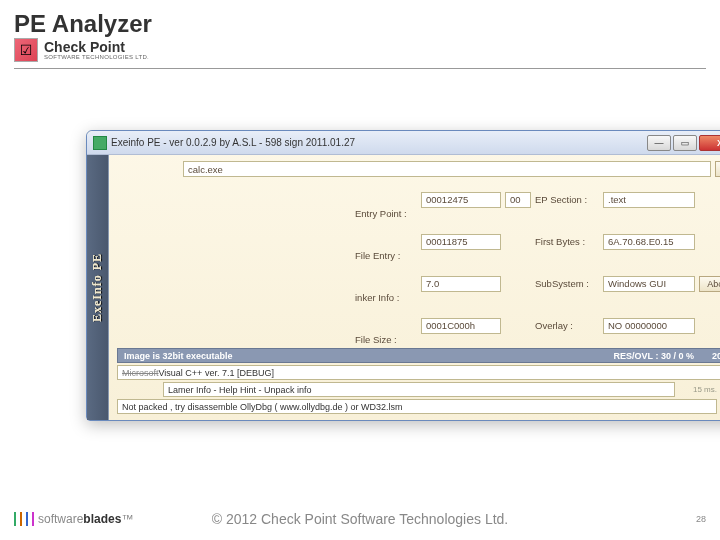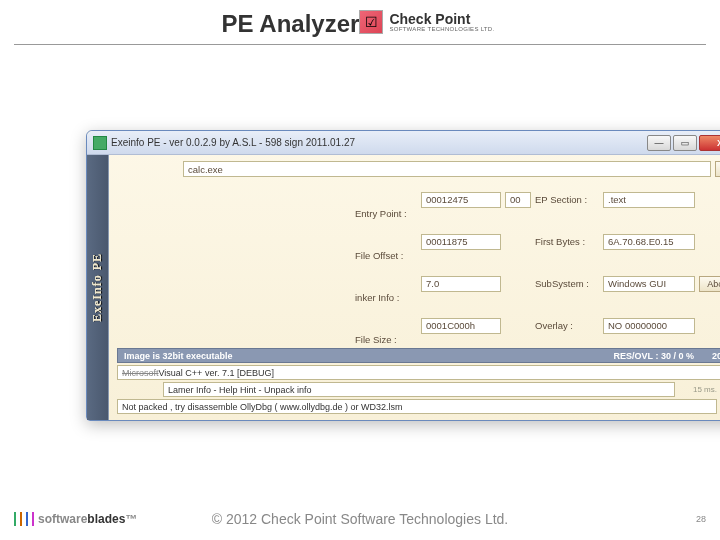--- a/index.html
+++ b/index.html
@@ -1,17 +1,17 @@
 <!DOCTYPE html>
 <html><head>
 <meta charset="utf-8">
 <style>
   * { box-sizing: border-box; margin: 0; padding: 0; }
   body { width: 720px; height: 540px; background: #fff; font-family: Arial, sans-serif; position: relative; overflow: hidden; }
-  .slide-header { display: flex; justify-content: center; align-items: start; padding: 10px 18px 0 14px; }
+  .slide-header { display: flex; justify-content: flex-end; align-items: start; padding: 10px 18px 0 14px; flex-direction: column; }
   .title { font-size: 24px; color: #333; font-weight: bold; }
   .logo-cp { display: flex; align-items: center; gap: 6px; }
   .logo-sq { width: 24px; height: 24px; background: linear-gradient(135deg,#e67,#d45); border: 1px solid #aaa; display:flex; align-items:center; justify-content:center; font-size:14px; }
   .logo-txt { font-size: 14px; font-weight: bold; color: #333; line-height: 1; }
   .logo-sub { font-size: 6px; color: #666; letter-spacing: 0.3px; }
   .hr { border-top: 1px solid #999; margin: 6px 14px 0 14px; }
   .win { position: absolute; left: 86px; top: 130px; width: 660px; background: linear-gradient(#fdf8e8,#f8f0d8); border: 1px solid #6a8abd; border-radius: 6px 6px 4px 4px; box-shadow: 0 4px 16px rgba(0,0,0,0.25); font-size: 10px; color: #333; }
   .titlebar { height: 24px; background: linear-gradient(#e8eef8,#cfdaed); border-radius: 6px 6px 0 0; display: flex; align-items: center; padding: 0 4px 0 6px; border-bottom: 1px solid #b0bdd4; }
   .tb-icon { width: 14px; height: 14px; background: #4a6; border: 1px solid #284; margin-right: 4px; }
   .tb-title { flex: 1; font-size: 10px; color: #333; }
@@ -32,21 +32,21 @@
   .field-tiny { width: 26px; }
   .btn-sq { width: 24px; height: 16px; background: linear-gradient(#fdfaf0,#ede4c8); border: 1px solid #b8a880; display:flex; align-items:center; justify-content:center; font-size:10px; }
   .btn-about { width: 40px; height: 16px; background: linear-gradient(#fdfaf0,#ede4c8); border: 1px solid #b8a880; font-size:9px; color:#5a4a3a; display:flex; align-items:center; justify-content:center; }
   .statusbar { background: #8a98b2; border: 1px solid #6a7892; height: 15px; display: flex; align-items: center; padding: 0 6px; font-size: 9px; font-weight: bold; color: #fff; margin-top: 2px; }
   .status-r { margin-left: auto; display:flex; gap: 18px; }
   .info-line { background: #fff; border: 1px solid #c0b890; height: 15px; display:flex; align-items:center; padding: 0 4px; font-size: 9px; margin-top: 2px; }
   .foot { position: absolute; bottom: 14px; left: 14px; right: 14px; display:flex; align-items:center; }
   .blades { display:flex; align-items:center; gap:4px; }
   .bar { width:2px; height:14px; }
   .b1{background:#3a6;} .b2{background:#c60;} .b3{background:#36c;} .b4{background:#c3c;}
-  .blades-txt{font-size:12px; color:#888;font-weight:bold;}
+  .blades-txt{font-size:12px; color:#888;}
   .blades-txt b{color:#333;}
   .copy { position:absolute; left:50%; transform:translateX(-50%); font-size:14px; color:#888; }
   .pagenum { margin-left:auto; font-size:9px; color:#888; }
   .clip { width:18px; height:24px; border:2px dotted #a89878; border-radius:3px; display:flex; align-items:center; justify-content:center; }
   .strike { text-decoration: line-through; color:#888; }
 </style>
 </head>
 <body>
 
 <div class="slide-header">
@@ -85,21 +85,21 @@
       <div class="row">
         <div class="lbl">Entry Point :</div>
         <div class="field field-short">00012475</div>
         <div class="field field-tiny">00</div>
         <div class="lbl2">EP Section :</div>
         <div class="field field-mid">.text</div>
         <div style="width:40px"></div>
       </div>
 
       <div class="row">
-        <div class="lbl">File Offset :</div>
+        <div class="lbl">File Entry :</div>
         <div class="field field-short">00011875</div>
         <div style="width:26px"></div>
         <div class="lbl2">First Bytes :</div>
         <div class="field field-mid">6A.70.68.E0.15</div>
         <div style="width:40px"></div>
       </div>
 
       <div class="row">
         <div class="lbl">inker Info :</div>
         <div class="field field-short">7.0</div>

